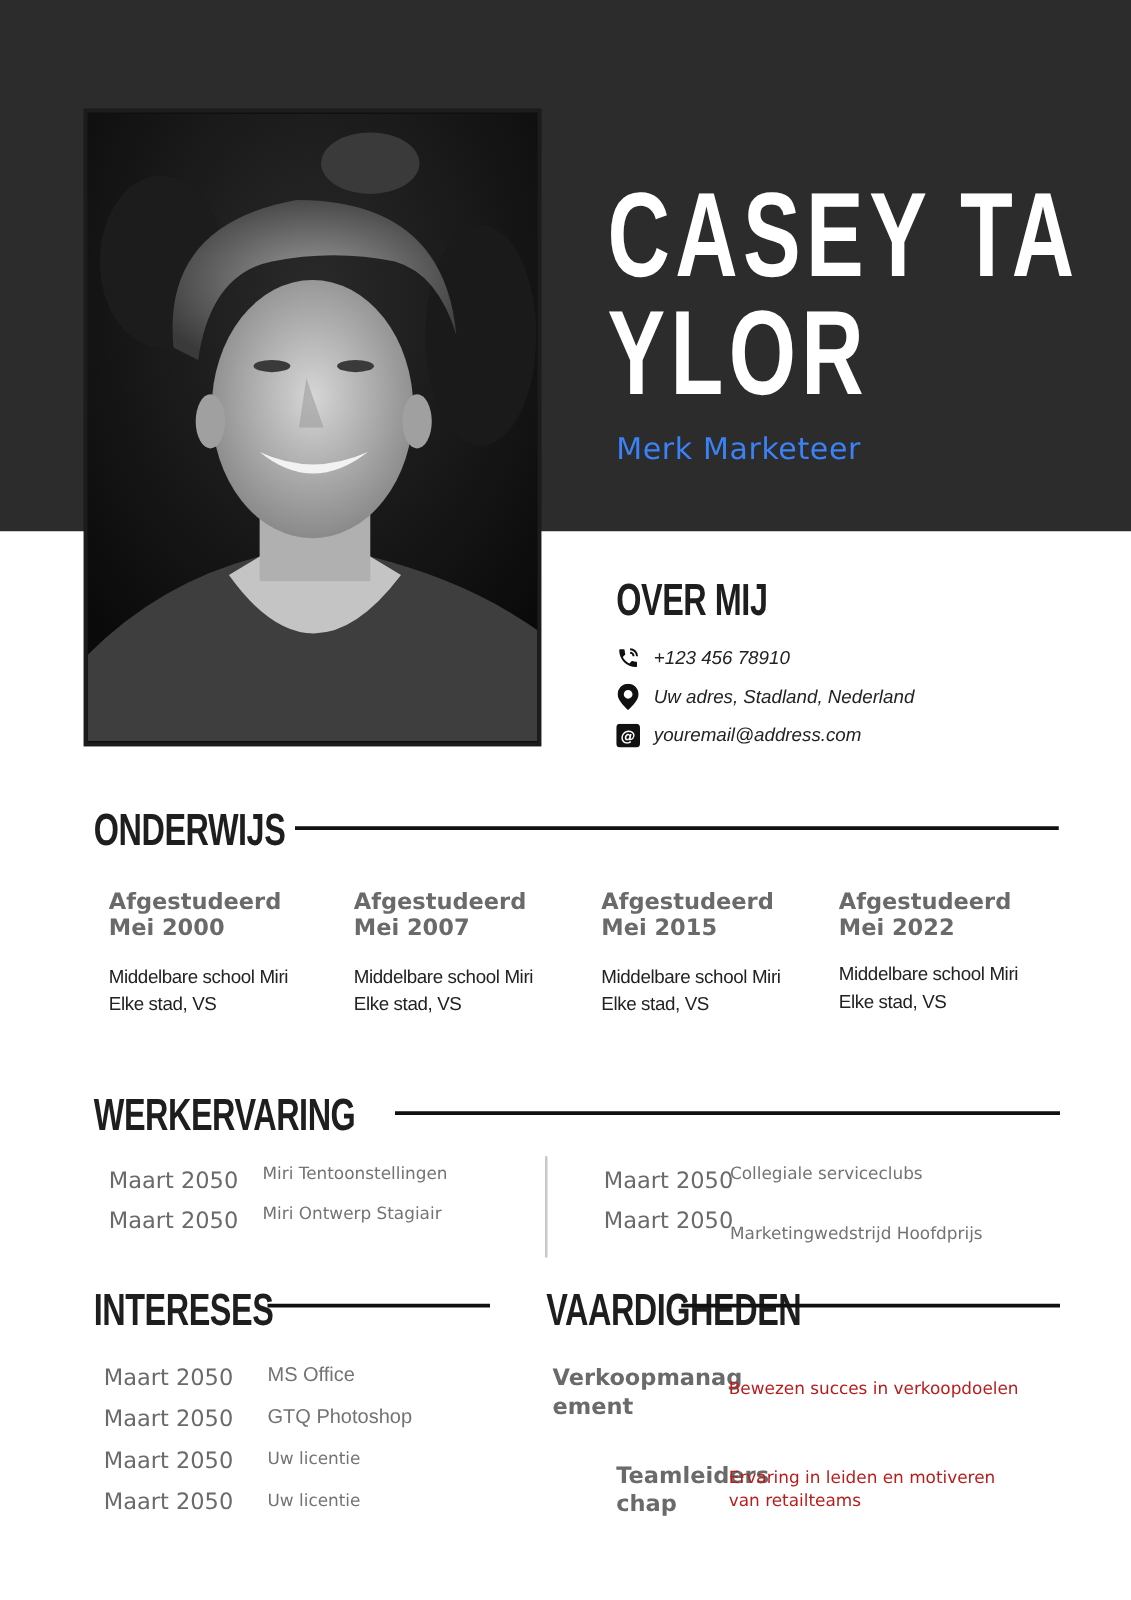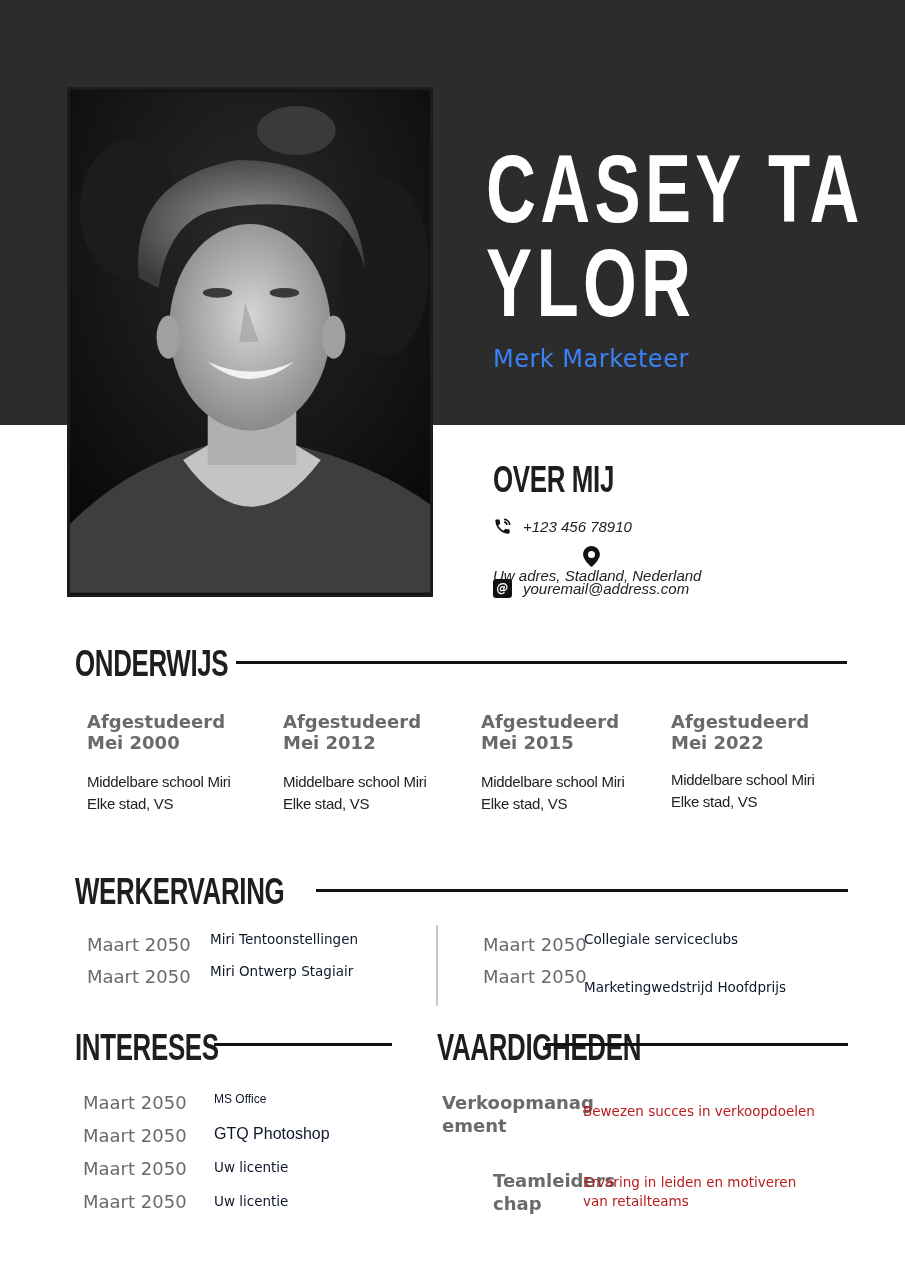--- a/index.html
+++ b/index.html
@@ -19,21 +19,21 @@
 
     .contact-row { position: absolute; left: 493px; display: flex; align-items: center; height: 22px; font-style: italic; }
     .contact-icon { width: 19px; height: 21px; margin-right: 11px; display: flex; align-items: center; justify-content: center; }
     .contact-text { font-family: "Liberation Sans", sans-serif; font-size: 15px; color: #222222; }
 
     .edu-col { position: absolute; top: 711px; width: 190px; }
     .edu-title { font-family: "DejaVu Sans", sans-serif; font-weight: 700; font-size: 18px; line-height: 21px; color: #6a6a6a; }
     .edu-school { margin-top: 18px; font-family: "Liberation Sans", sans-serif; font-size: 15px; line-height: 22px; color: #222; letter-spacing: -0.3px; }
 
     .date { position: absolute; font-family: "DejaVu Sans", sans-serif; font-weight: 400; font-size: 18px; color: #6a6a6a; white-space: nowrap; }
-    .desc { position: absolute; font-family: "DejaVu Sans", sans-serif; font-size: 13.5px; color: #0f172a; white-space: nowrap; }
+    .desc { position: absolute; font-family: "DejaVu Sans", sans-serif; font-size: 13.5px; color: #737373; white-space: nowrap; }
     .vdiv { position: absolute; left: 436px; top: 925px; width: 2px; height: 81px; background: #c8c8c8; }
 
     .skill-title { position: absolute; font-family: "DejaVu Sans", sans-serif; font-weight: 700; font-size: 18px; line-height: 23px; color: #6a6a6a; width: 160px; word-break: break-all; }
     .skill-desc { position: absolute; font-family: "DejaVu Sans", sans-serif; font-size: 13.5px; line-height: 19px; color: #b91c1c; width: 240px; }
   </style>
 </head>
 <body>
 
 <div class="header-band"></div>
 
@@ -81,21 +81,21 @@
 
 <div class="contact-row" style="top:515px;">
   <span class="contact-icon">
     <svg width="19" height="19" viewBox="0 0 24 24">
         <path d="M6.6 10.8c1.4 2.8 3.8 5.1 6.6 6.6l2.2-2.2c.3-.3.7-.4 1-.2 1.1.4 2.3.6 3.6.6.6 0 1 .4 1 1V20c0 .6-.4 1-1 1C10.6 21 3 13.4 3 4c0-.6.4-1 1-1h3.5c.6 0 1 .4 1 1 0 1.3.2 2.5.6 3.6.1.3 0 .7-.2 1L6.6 10.8z" fill="#111"></path>
         <path d="M14 3a7 7 0 0 1 7 7M14 6.5a3.5 3.5 0 0 1 3.5 3.5" stroke="#111" stroke-width="2" fill="none"></path>
       </svg>
   </span>
   <span class="contact-text">+123 456 78910</span>
 </div>
-<div class="contact-row" style="top:546px;flex-direction:column;">
+<div class="contact-row" style="top:546px;">
   <span class="contact-icon">
     <svg width="17" height="21" viewBox="0 0 24 30">
         <path d="M12 0C5.4 0 0 5.4 0 12c0 8 12 18 12 18s12-10 12-18C24 5.4 18.6 0 12 0zm0 17a5 5 0 1 1 0-10 5 5 0 0 1 0 10z" fill="#111"></path>
       </svg>
   </span>
   <span class="contact-text">Uw adres, Stadland, Nederland</span>
 </div>
 <div class="contact-row" style="top:577px;">
   <span class="contact-icon">
     <svg width="19" height="19" viewBox="0 0 24 24">
@@ -110,21 +110,21 @@
 <div class="rule" style="left:236px; top:661px; width:611px;"></div>
 
 <div class="edu-col" style="left:87px;">
   <div class="edu-title">Afgestudeerd</div>
   <div class="edu-title">Mei 2000</div>
   <div class="edu-school">Middelbare school Miri</div>
   <div class="edu-school" style="margin-top:0">Elke stad, VS</div>
 </div>
 <div class="edu-col" style="left:283px;">
   <div class="edu-title">Afgestudeerd</div>
-  <div class="edu-title">Mei 2012</div>
+  <div class="edu-title">Mei 2007</div>
   <div class="edu-school">Middelbare school Miri</div>
   <div class="edu-school" style="margin-top:0">Elke stad, VS</div>
 </div>
 <div class="edu-col" style="left:481px;">
   <div class="edu-title">Afgestudeerd</div>
   <div class="edu-title">Mei 2015</div>
   <div class="edu-school">Middelbare school Miri</div>
   <div class="edu-school" style="margin-top:0">Elke stad, VS</div>
 </div>
 <div class="edu-col" style="left:671px;">
@@ -146,21 +146,21 @@
 
 <div class="date" style="left:483px; top:934px;">Maart 2050</div>
 <div class="desc" style="left:584px; top:931px;text-align:center;">Collegiale serviceclubs</div>
 <div class="date" style="left:483px; top:966px;">Maart 2050</div>
 <div class="desc" style="left:584px; top:979px;">Marketingwedstrijd Hoofdprijs</div>
 
 <div class="heading" style="left:75px; top:1030px;">INTERESES</div>
 <div class="rule" style="left:214px; top:1043px; width:178px;"></div>
 
 <div class="date" style="left:83px; top:1092px;">Maart 2050</div>
-<div class="desc" style="left:214px; top:1092px; font-family:'Liberation Sans',sans-serif; font-size:12px;">MS Office</div>
+<div class="desc" style="left:214px; top:1092px; font-family:'Liberation Sans',sans-serif; font-size:16px;">MS Office</div>
 <div class="date" style="left:83px; top:1125px;">Maart 2050</div>
 <div class="desc" style="left:214px; top:1125px; font-family:'Liberation Sans',sans-serif; font-size:16px;">GTQ Photoshop</div>
 <div class="date" style="left:83px; top:1158px;">Maart 2050</div>
 <div class="desc" style="left:214px; top:1159px;">Uw licentie</div>
 <div class="date" style="left:83px; top:1191px;">Maart 2050</div>
 <div class="desc" style="left:214px; top:1193px;">Uw licentie</div>
 
 <div class="heading" style="left:437px; top:1030px;">VAARDIGHEDEN</div>
 <div class="rule" style="left:545px; top:1043px; width:303px;"></div>
 

